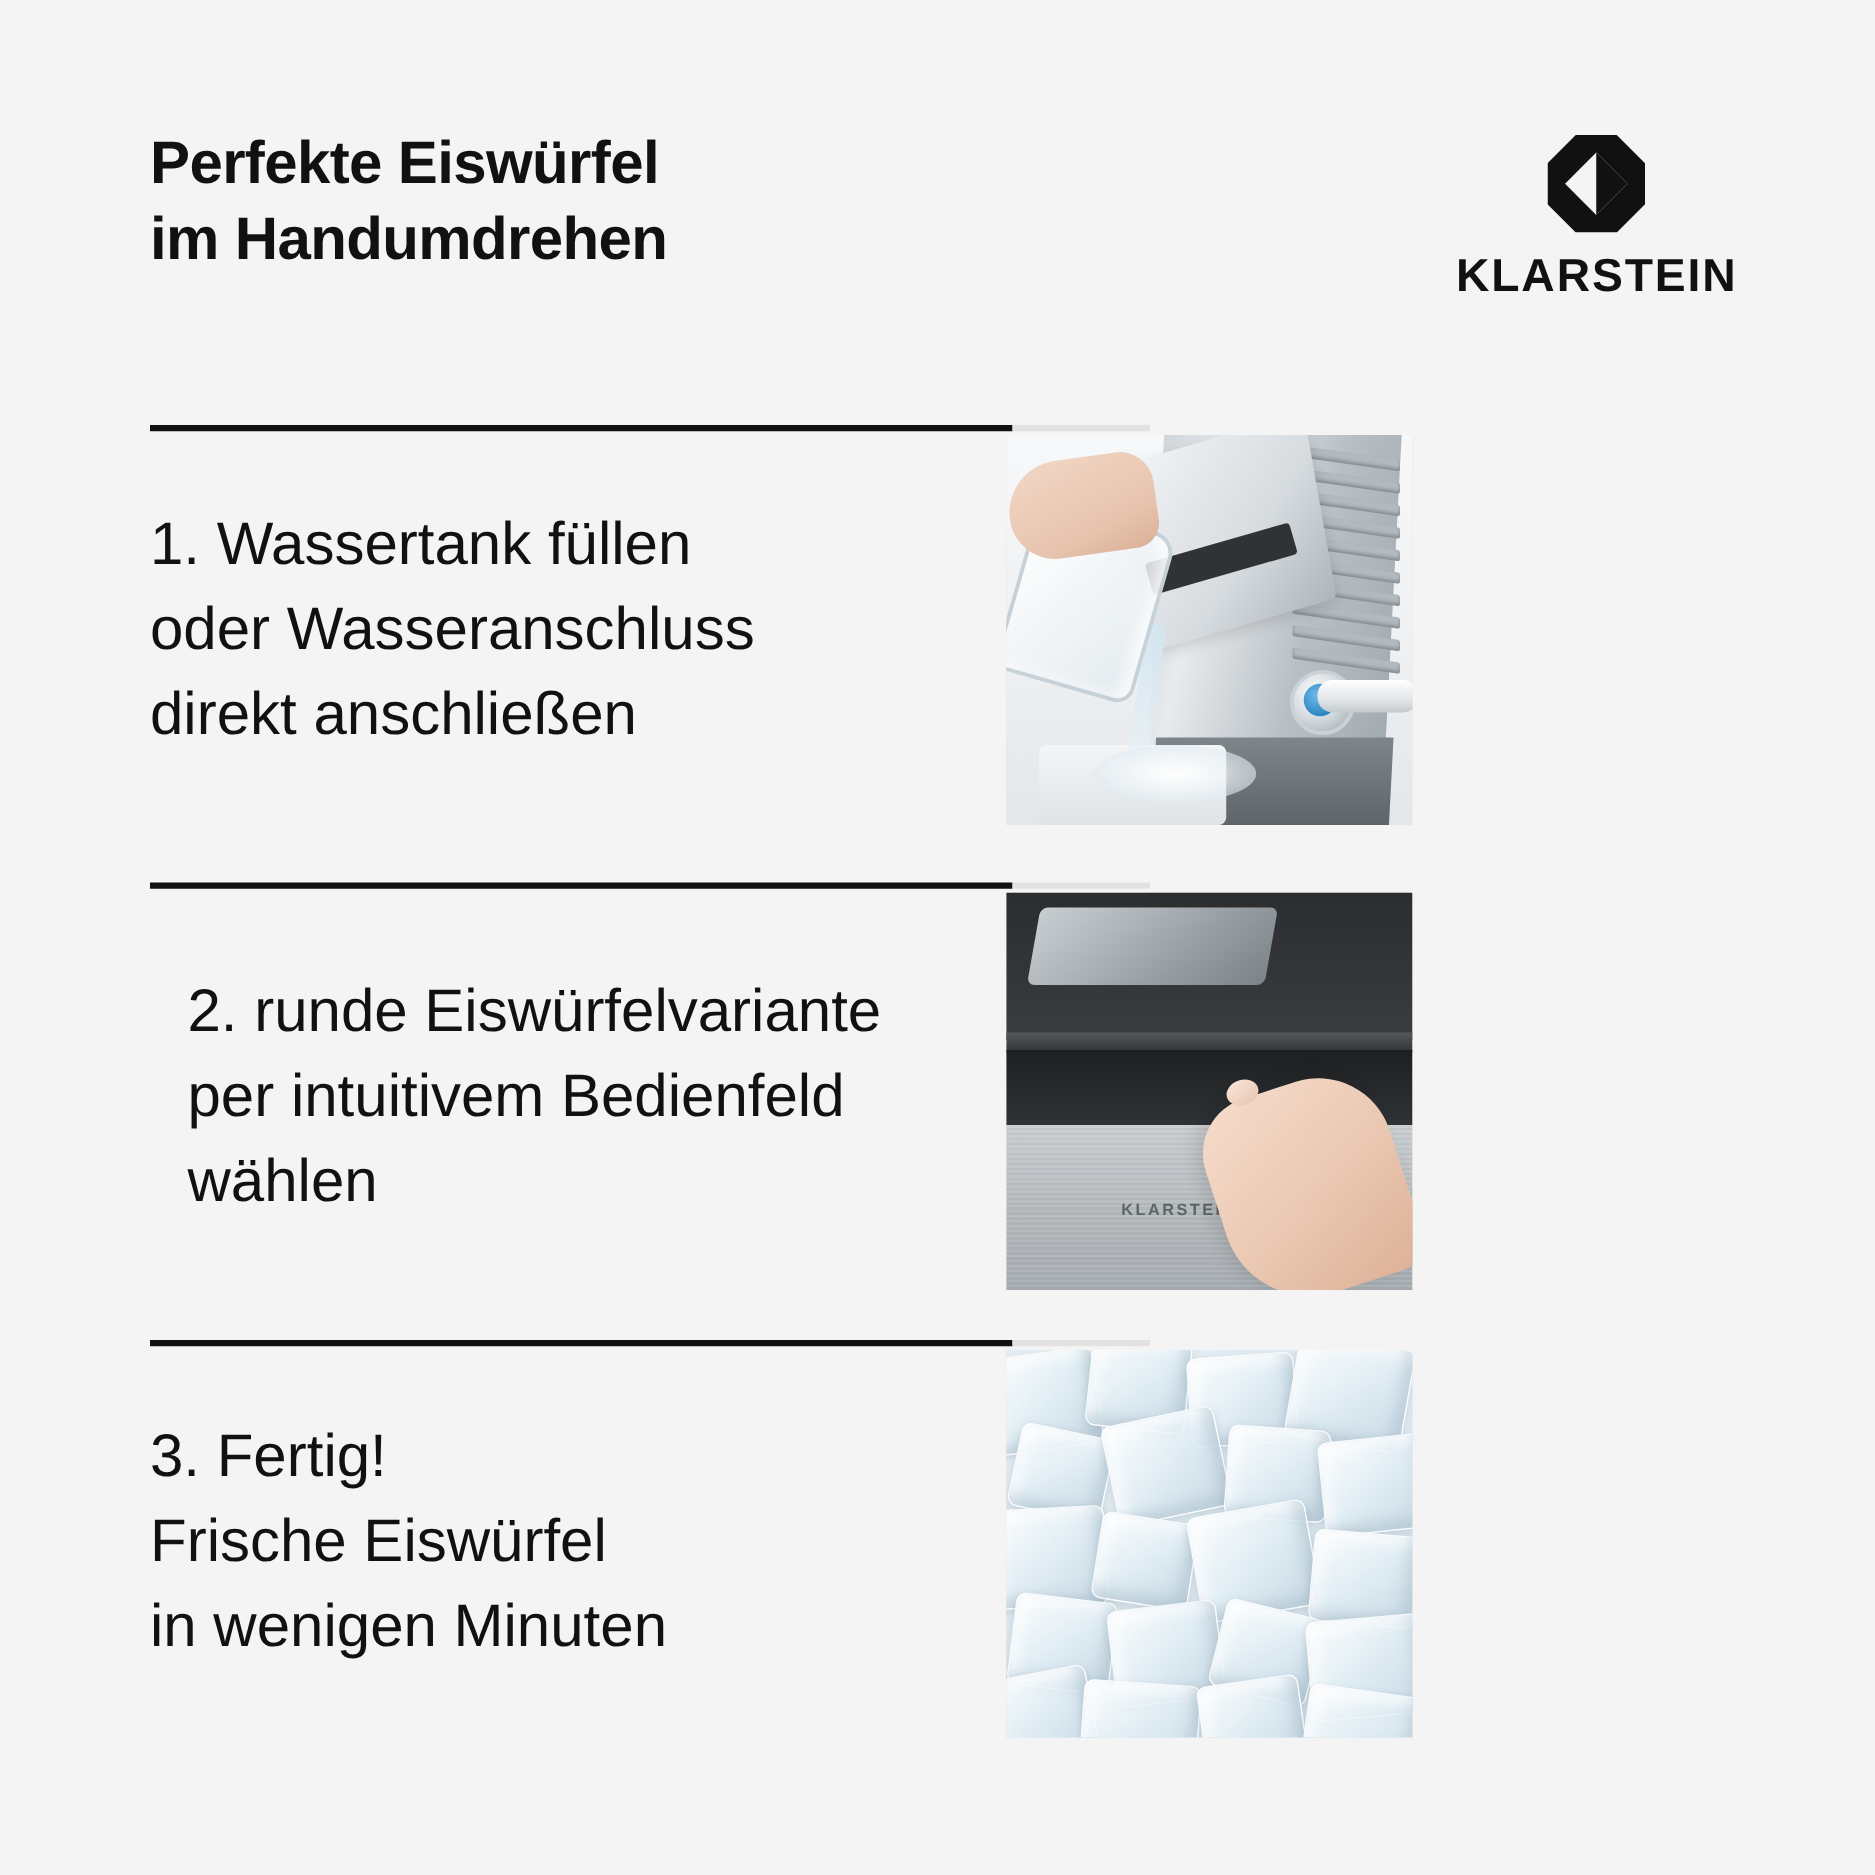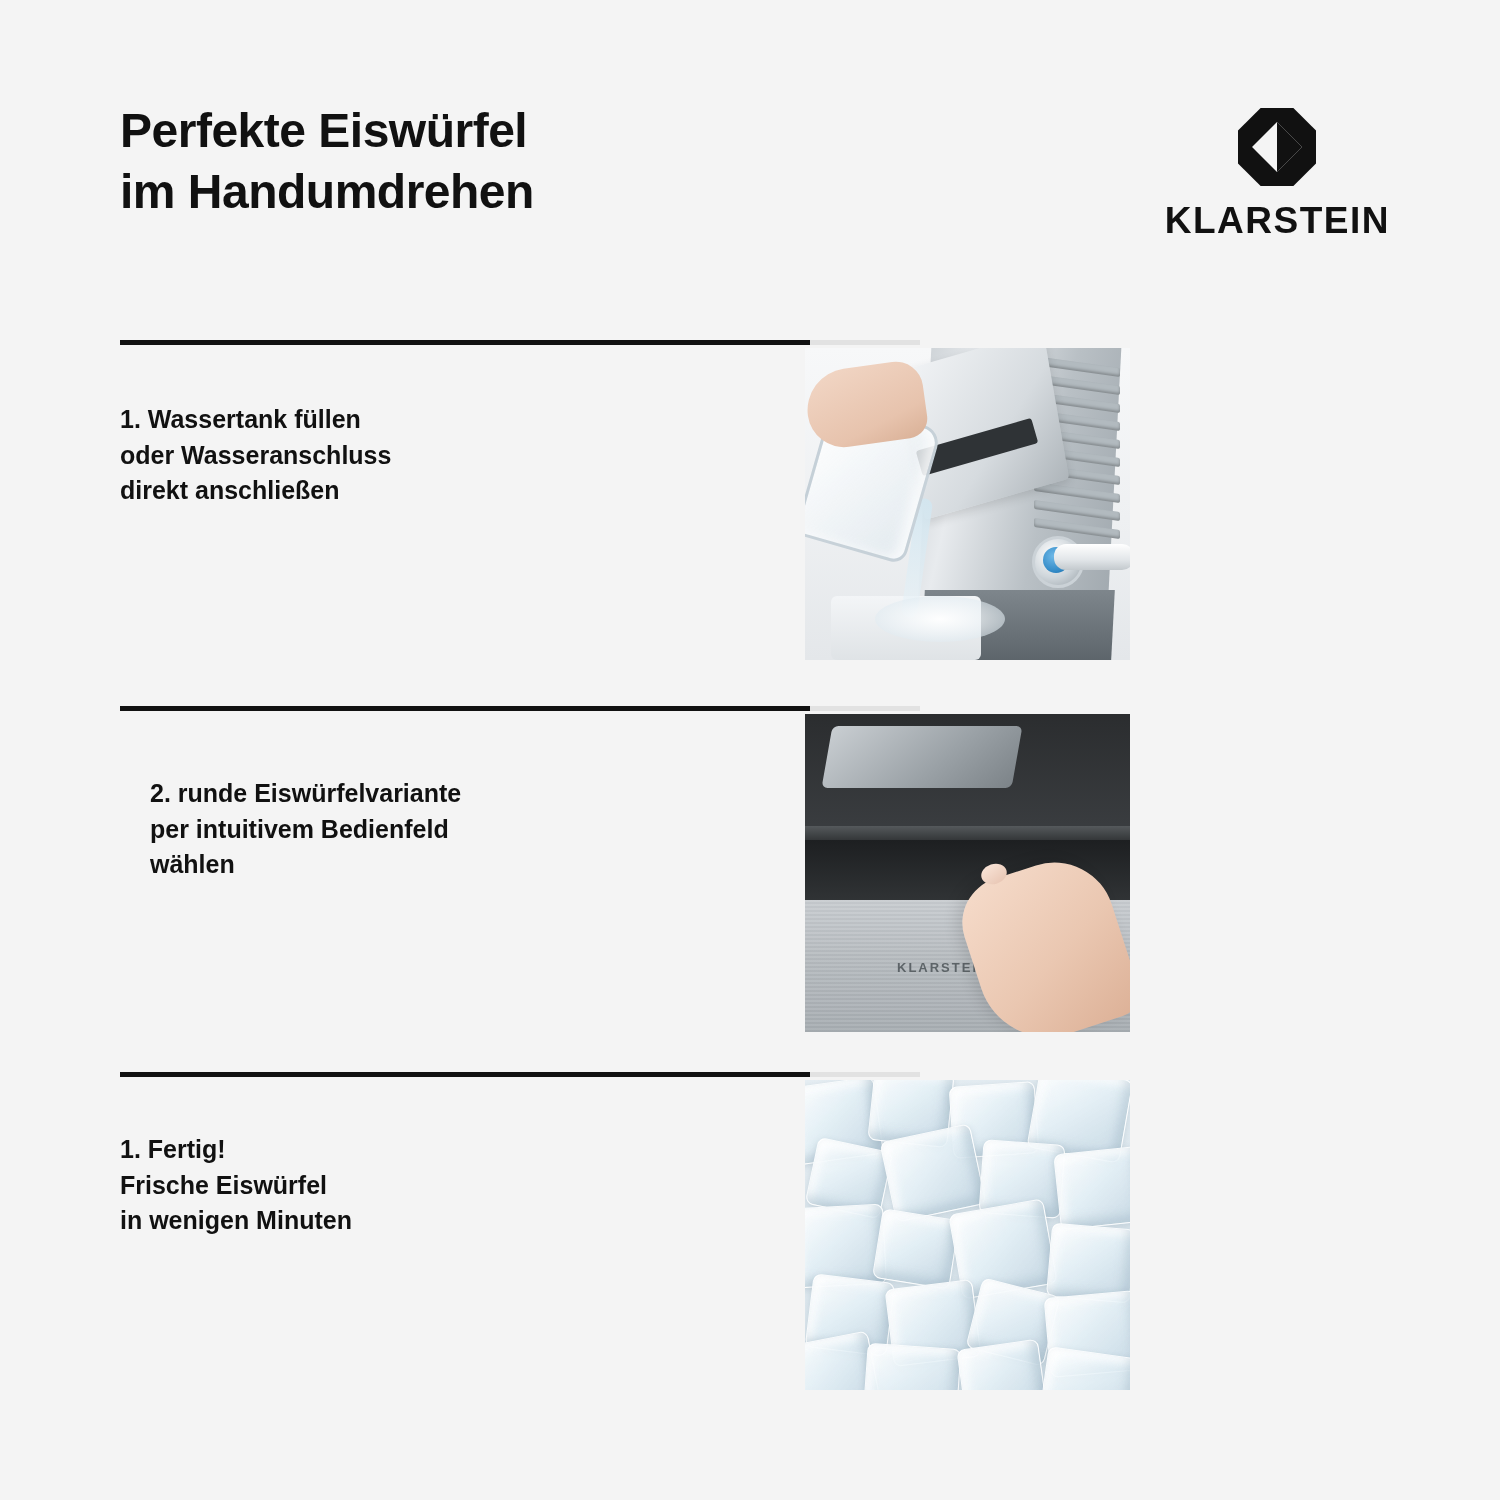--- a/index.html
+++ b/index.html
@@ -86,23 +86,23 @@
     width: 110px;
     height: 5px;
     background: #e2e2e2;
   }
 
   .step-text {
     position: absolute;
     left: 0;
     top: 62px;
     width: 660px;
-    font-size: 25px;
+    font-size: 48px;
     line-height: 1.42;
-    font-weight: 700;
+    font-weight: 400;
     color: #111111;
     white-space: pre-line;
   }
   .step-2 .step-text { top: 70px; margin-left: 30px; }
   .step-3 .step-text { top: 60px; }
 
   .photo {
     position: absolute;
     top: 8px;
     left: 685px;
@@ -407,21 +407,21 @@
           <div class="p2-brand">KLARSTEIN</div>
           <div class="p2-finger"></div>
           <div class="p2-nail"></div>
         </div>
       </div>
     </div>
 
     <div class="step step-3">
       <div class="rule"></div>
       <div class="rule-tail"></div>
-      <div class="step-text">1. Fertig!
+      <div class="step-text">3. Fertig!
 Frische Eiswürfel
 in wenigen Minuten</div>
 
       <div class="photo">
         <div class="p3">
           <div class="cube" style="left:-14px;  top:2px;   width:86px;  height:76px;  transform:rotate(-8deg);"></div>
           <div class="cube" style="left:66px;   top:-10px; width:78px;  height:72px;  transform:rotate(6deg);"></div>
           <div class="cube" style="left:146px;  top:4px;   width:84px;  height:70px;  transform:rotate(-4deg);"></div>
           <div class="cube" style="left:228px;  top:-8px;  width:92px;  height:82px;  transform:rotate(10deg);"></div>
           <div class="cube" style="left:6px;    top:64px;  width:74px;  height:66px;  transform:rotate(12deg);"></div>

